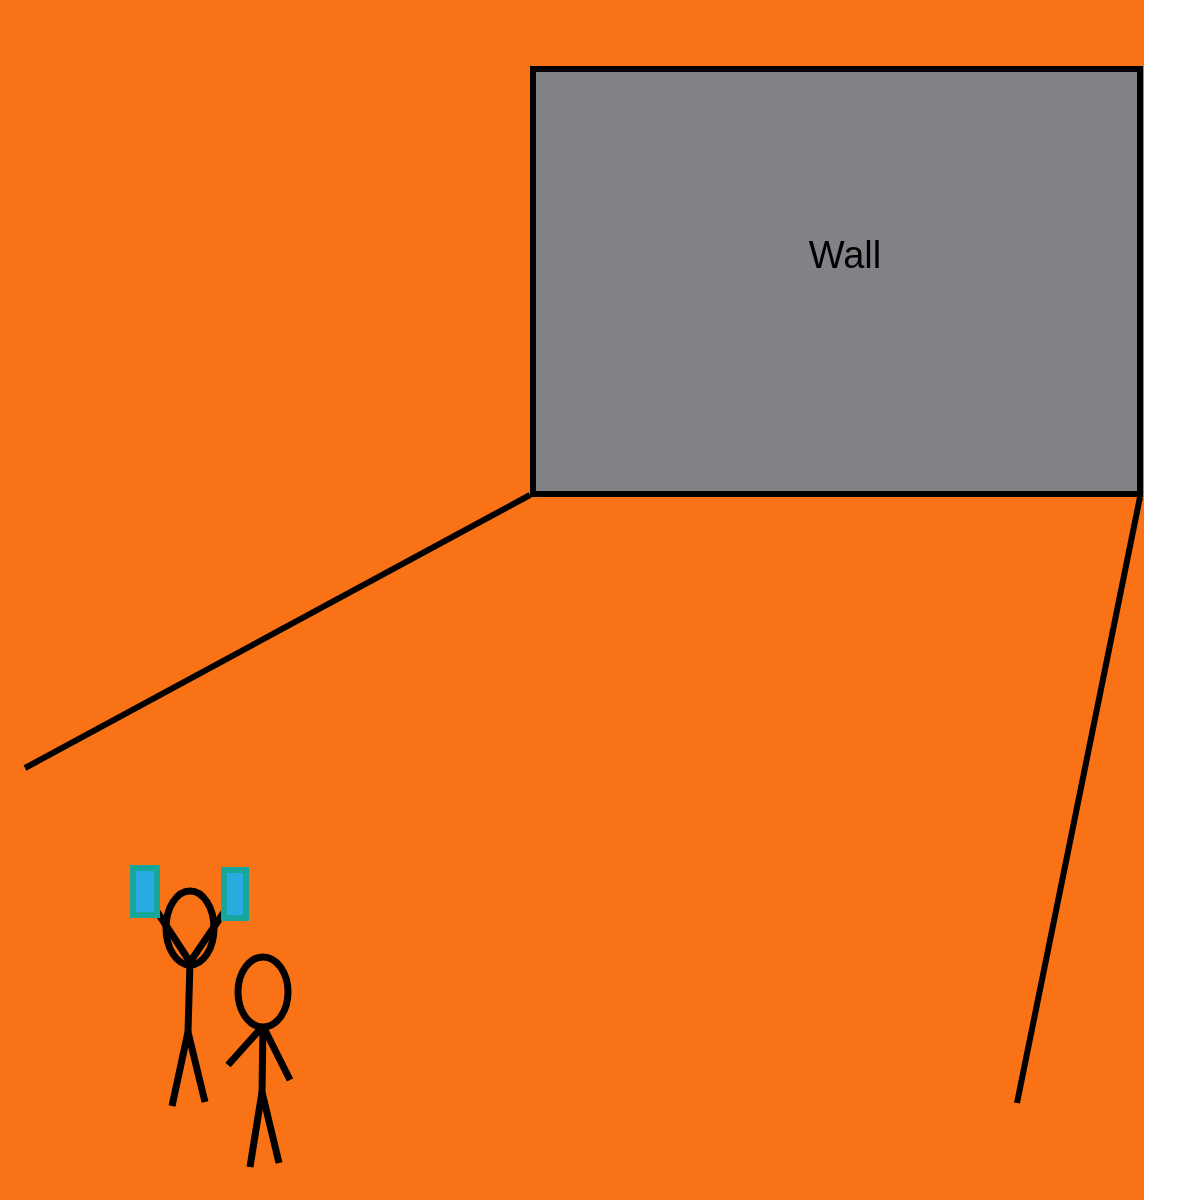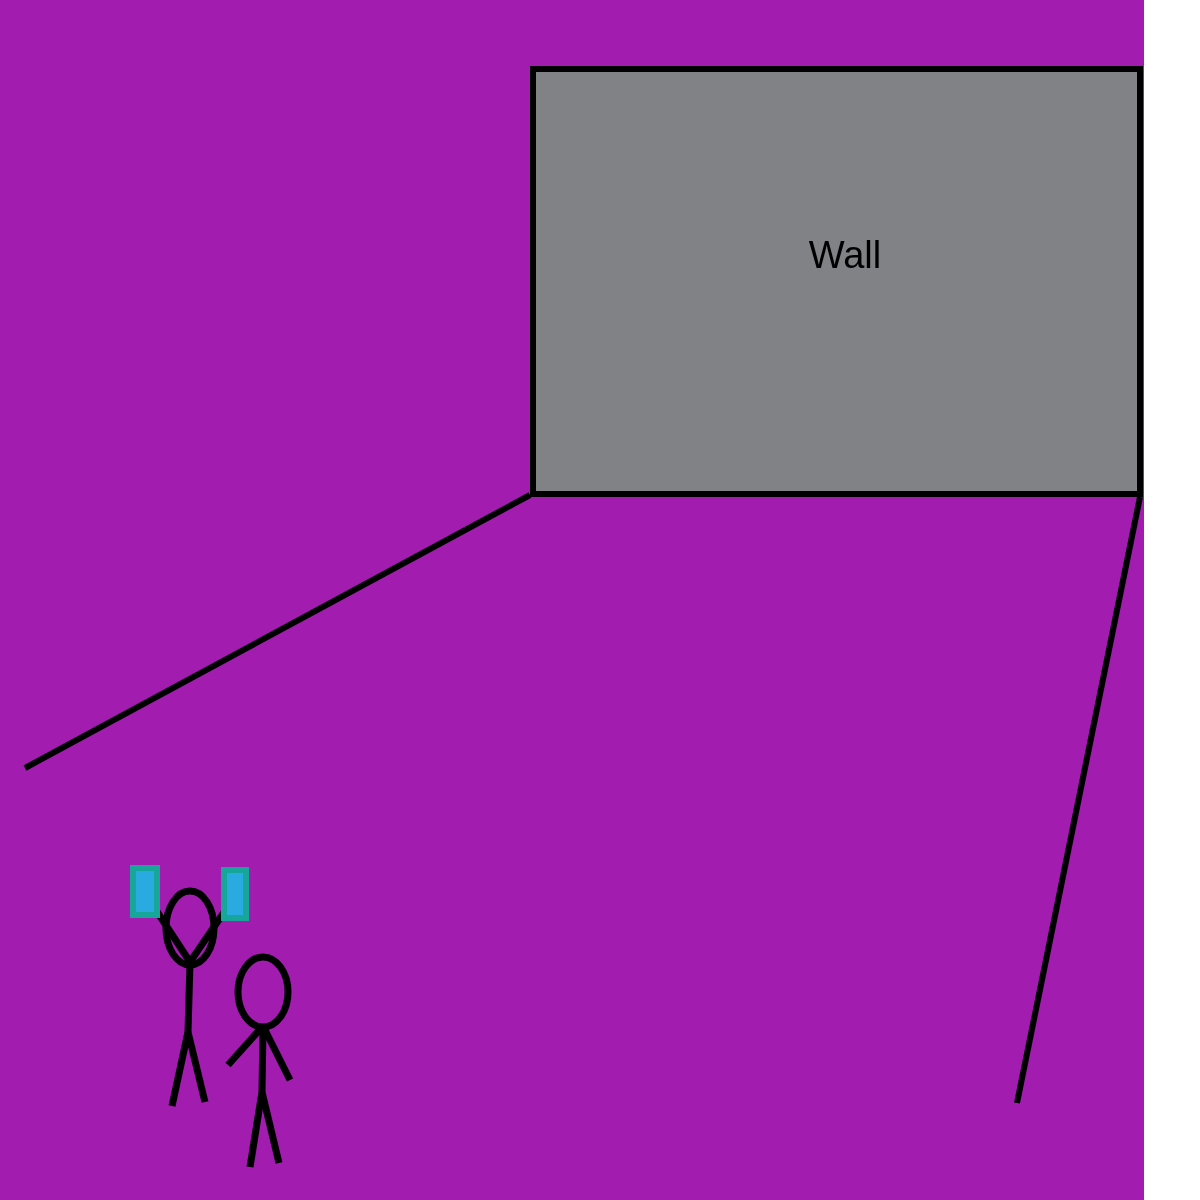--- a/index.html
+++ b/index.html
@@ -11,21 +11,21 @@
   body {
     width: 1200px;
     height: 1200px;
     font-family: "Liberation Sans", sans-serif;
     overflow: hidden;
   }
   #scene-root {
     position: relative;
     width: 1144px;
     height: 1200px;
-    background: #a21caf;
+    background: #f97316;
   }
   #scene-svg {
     position: absolute;
     top: 0;
     left: 0;
     width: 1200px;
     height: 1200px;
     display: block;
   }
   .wall-label-text {

